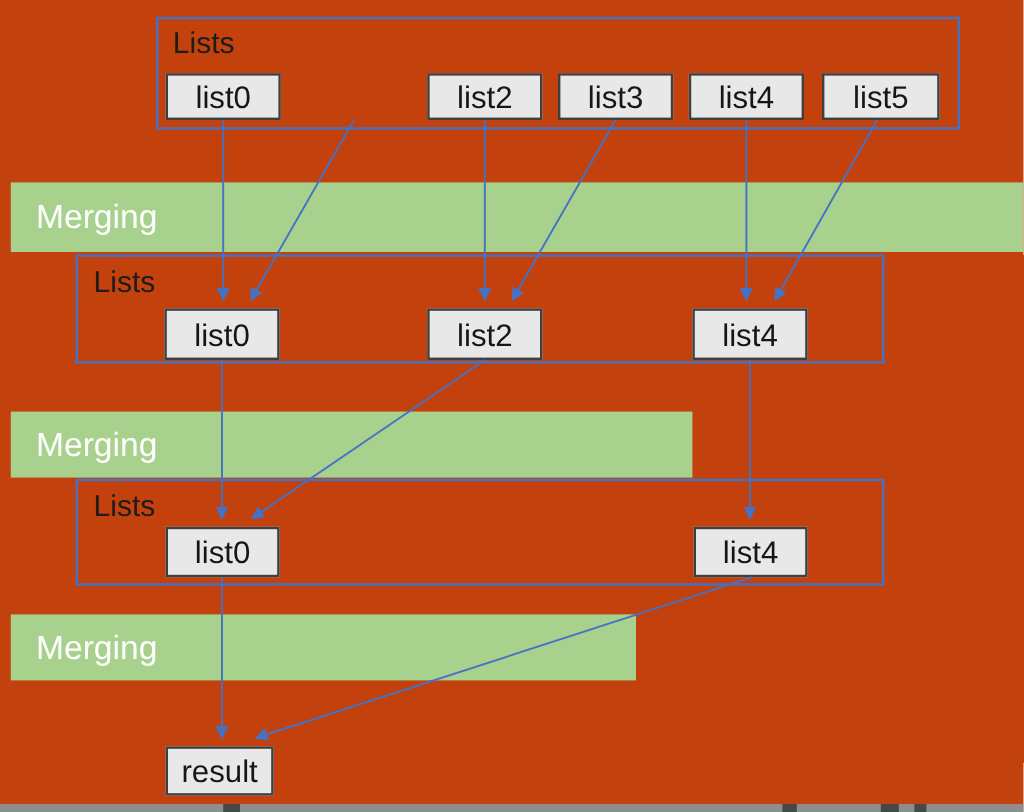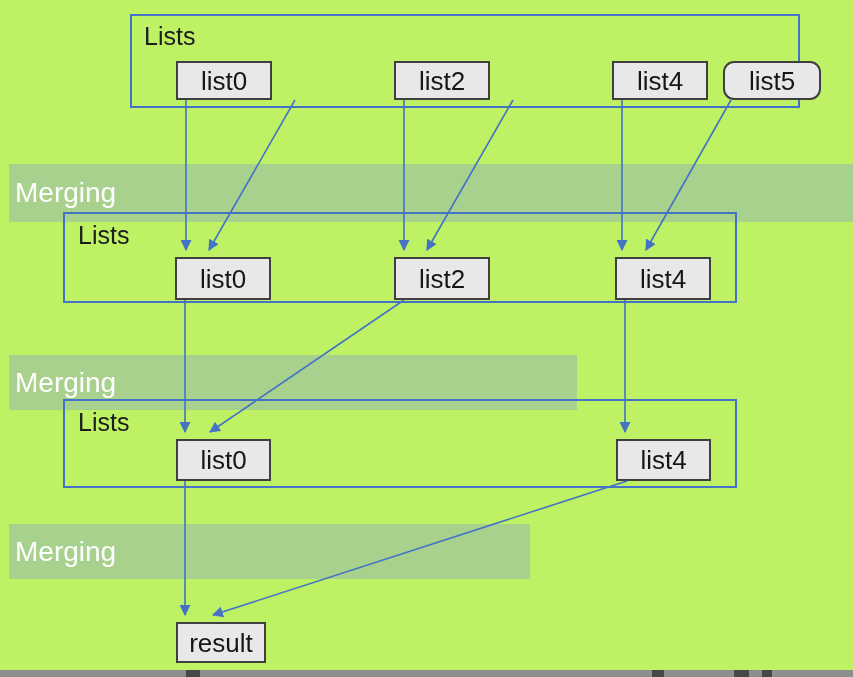--- a/index.html
+++ b/index.html
@@ -1,37 +1,37 @@
 <!DOCTYPE html>
 <html><head>
 <meta charset="utf-8">
 <style>
   html,body { margin:0; padding:0; background:#ffffff; }
   .canvas {
     position:relative; width:853px; height:677px;
-    background:#bef264; overflow:hidden;
+    background:#c2410c; overflow:hidden;
     font-family:"Liberation Sans", sans-serif;
   }
   .container {
     position:absolute; border:2px solid #4472C4;
     background:transparent; box-sizing:border-box; z-index:2;
   }
   .stage-label {
     position:absolute; font-size:25px; color:#1c1c1c;
     line-height:1; z-index:3; letter-spacing:0px;
   }
   .item {
     position:absolute; background:#E8E8E8; border:2px solid #3F3F3F;
     box-sizing:border-box; display:flex; align-items:center; justify-content:center;
-    font-size:26px; color:#161616; z-index:4; line-height:1;margin-left:38px;
+    font-size:26px; color:#161616; z-index:4; line-height:1;
   }
   .band {
     position:absolute; background:#A9D18E; box-sizing:border-box;
-    display:flex; align-items:center; padding-left:6px;
-    font-size:28px; color:#ffffff; z-index:1; line-height:1;margin-top:12px;
+    display:flex; align-items:center; padding-left:21px;
+    font-size:28px; color:#ffffff; z-index:1; line-height:1;
   }
   svg.arrows {
     position:absolute; left:0; top:0; width:853px; height:677px;
     z-index:5; pointer-events:none;
   }
   .bottombar {
     position:absolute; left:0; top:670px; width:853px; height:7px;
     background:#8E8E8E; z-index:6;
   }
   .bottombar .tick {
@@ -40,22 +40,23 @@
 </style>
 </head>
 <body>
 
 <div class="canvas">
 
   <div class="container" style="left:130px; top:14px; width:670px; height:94px;"></div>
   <div class="stage-label" style="left:144px; top:24px;">Lists</div>
   <div class="item" style="left:138px; top:61px; width:96px; height:39px;">list0</div>
   <div class="item" style="left:356px; top:61px; width:96px; height:39px;">list2</div>
+  <div class="item" style="left:465px; top:61px; width:96px; height:39px;">list3</div>
   <div class="item" style="left:574px; top:61px; width:96px; height:39px;">list4</div>
-  <div class="item" style="left:685px; top:61px; width:98px; height:39px;border-radius:11px;">list5</div>
+  <div class="item" style="left:685px; top:61px; width:98px; height:39px;">list5</div>
 
   <div class="band" style="left:9px; top:152px; width:844px; height:58px;">Merging</div>
 
   <div class="container" style="left:63px; top:212px; width:674px; height:91px;"></div>
   <div class="stage-label" style="left:78px; top:223px;">Lists</div>
   <div class="item" style="left:137px; top:257px; width:96px; height:43px;">list0</div>
   <div class="item" style="left:356px; top:257px; width:96px; height:43px;">list2</div>
   <div class="item" style="left:577px; top:257px; width:96px; height:43px;">list4</div>
 
   <div class="band" style="left:9px; top:343px; width:568px; height:55px;">Merging</div>

